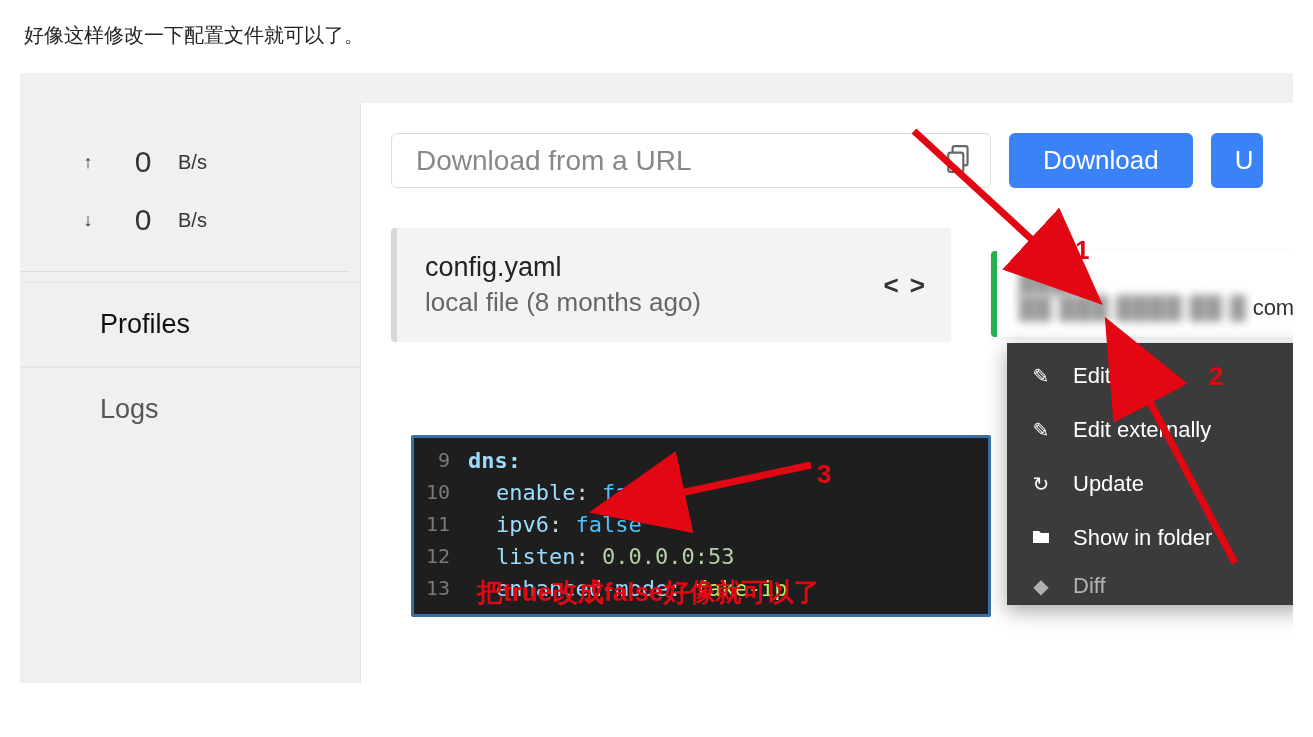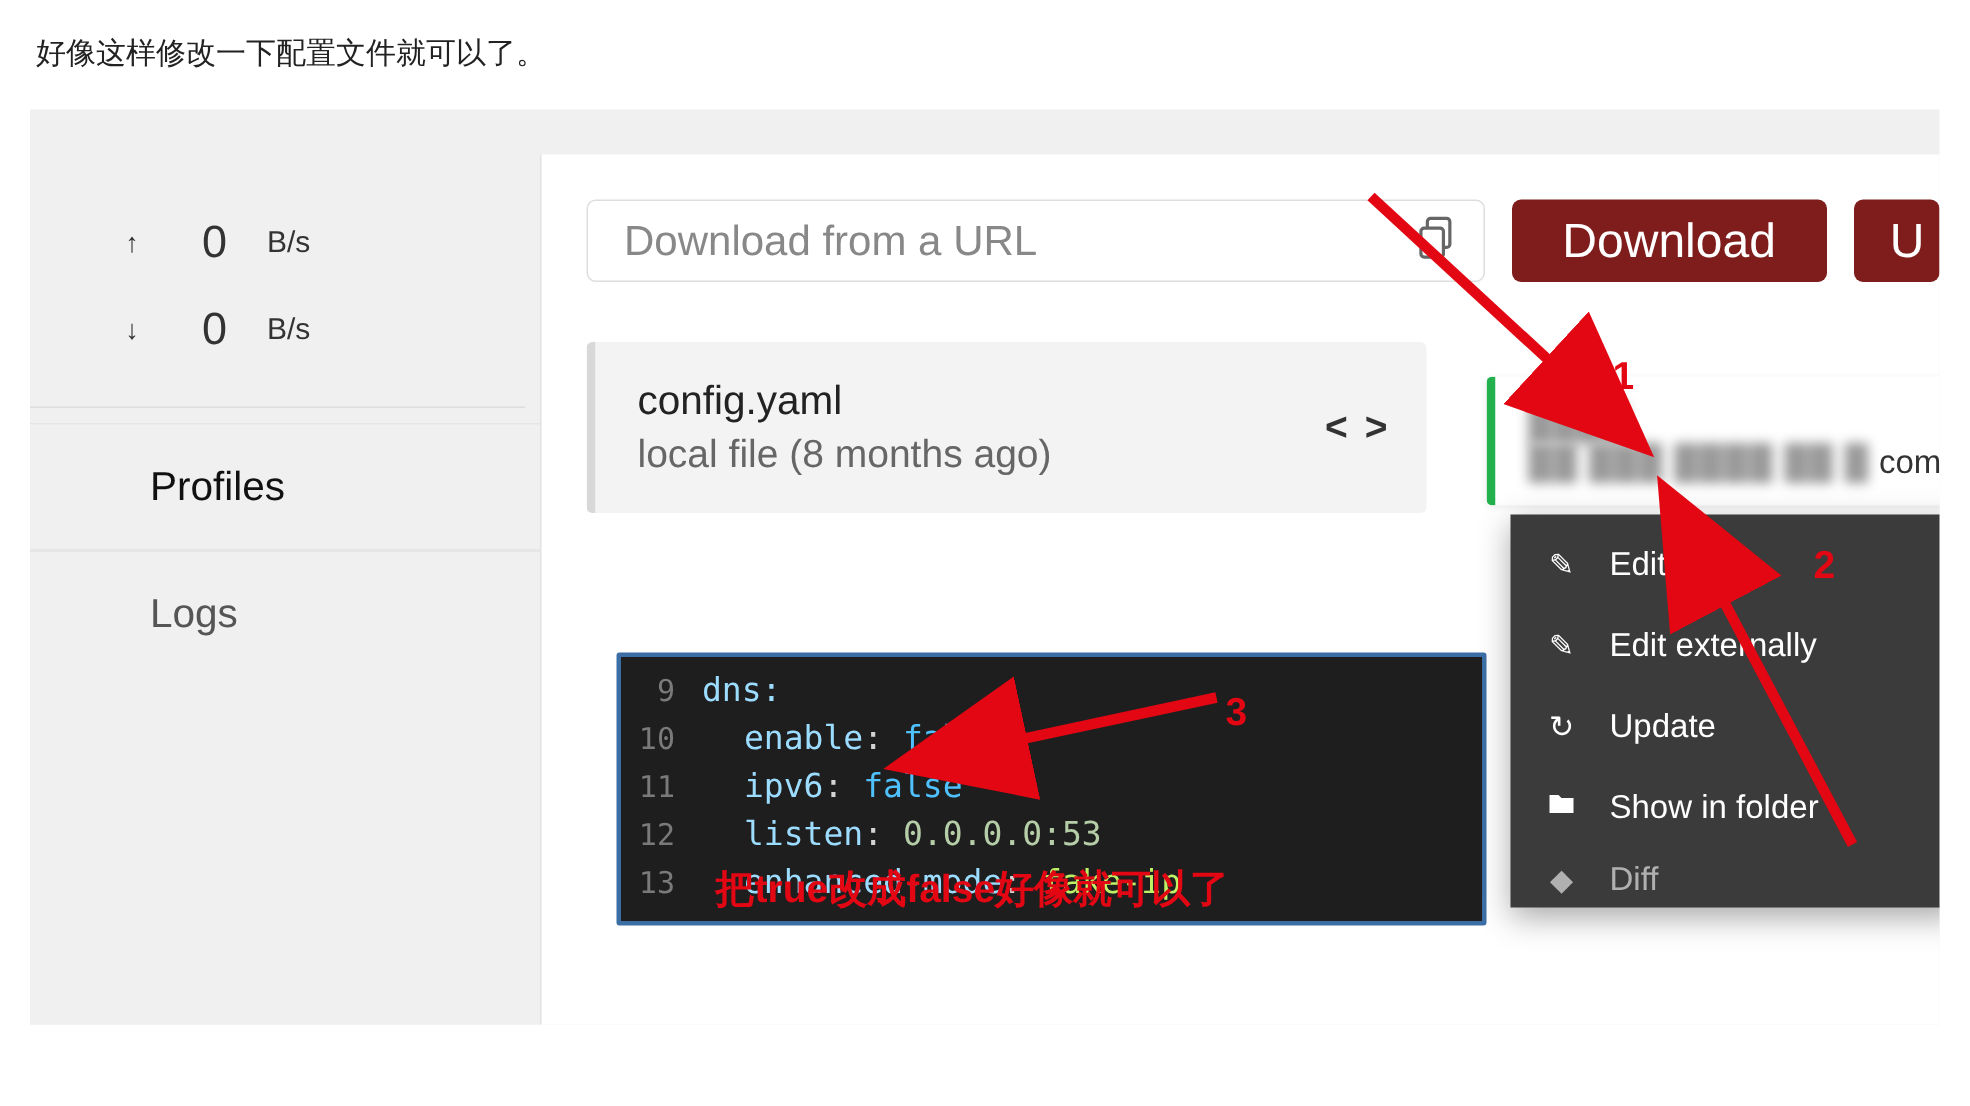--- a/index.html
+++ b/index.html
@@ -87,23 +87,23 @@
     border: none; outline: none;
     font-size: 28px; color: #888; width: 100%;
     background: transparent;
   }
   .url-input::placeholder { color: #888; }
   .paste-icon {
     position: absolute; right: 18px; top: 50%; transform: translateY(-50%);
     color: #666;
   }
   .dl-btn, .up-btn {
-    background: #7f1d1d;
+    background: #3b82f6;
     color: #fff;
-    font-size: 32px;
+    font-size: 26px;
     border-radius: 6px;
     padding: 0 34px;
     display: flex; align-items: center;
     cursor: pointer;
   }
   .up-btn { padding: 0 10px 0 24px; }
 
   .profile-row-wrap {
     display:flex;
     gap: 20px;
@@ -169,21 +169,21 @@
     border-radius: 2px;
     padding: 6px 0 10px 0;
   }
   .code-line { display:flex; align-items:center; height: 32px; }
   .ln { width: 54px; text-align: right; color: #7a7a7a; padding-right: 18px; font-size:20px; }
   .kw { color: #9cdcfe; }
   .bool { color: #4fc1ff; }
   .num { color: #b5cea8; }
   .str { color: #bef264; }
   .plain { color: #d4d4d4; }
-  .indent1 { padding-left: 0; }
+  .indent1 { padding-left: 0; font-weight: bold; }
   .indent2 { padding-left: 28px; }
 
   
   .anno { position:absolute; color:#e30613; font-weight:700; pointer-events:none; }
   .anno-num { font-size: 26px; }
   .anno-text { font-size: 26px; font-weight:600; white-space:nowrap; }
   svg.arrows { position:absolute; left:0; top:0; pointer-events:none; }
 </style>
 </head>
 <body>

